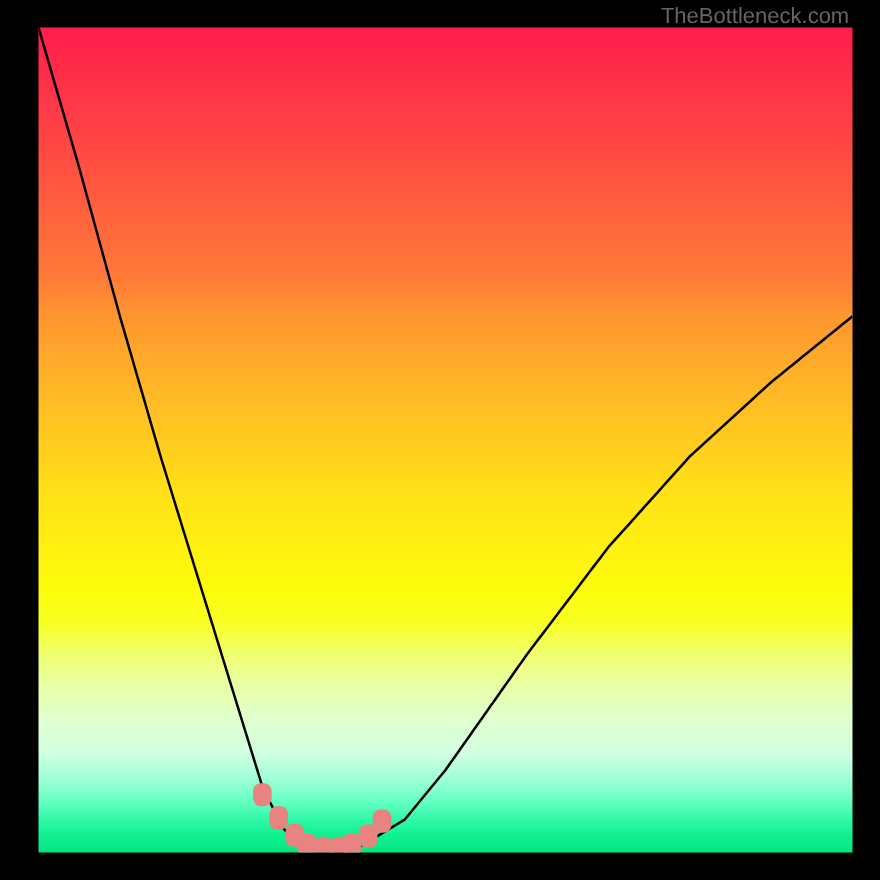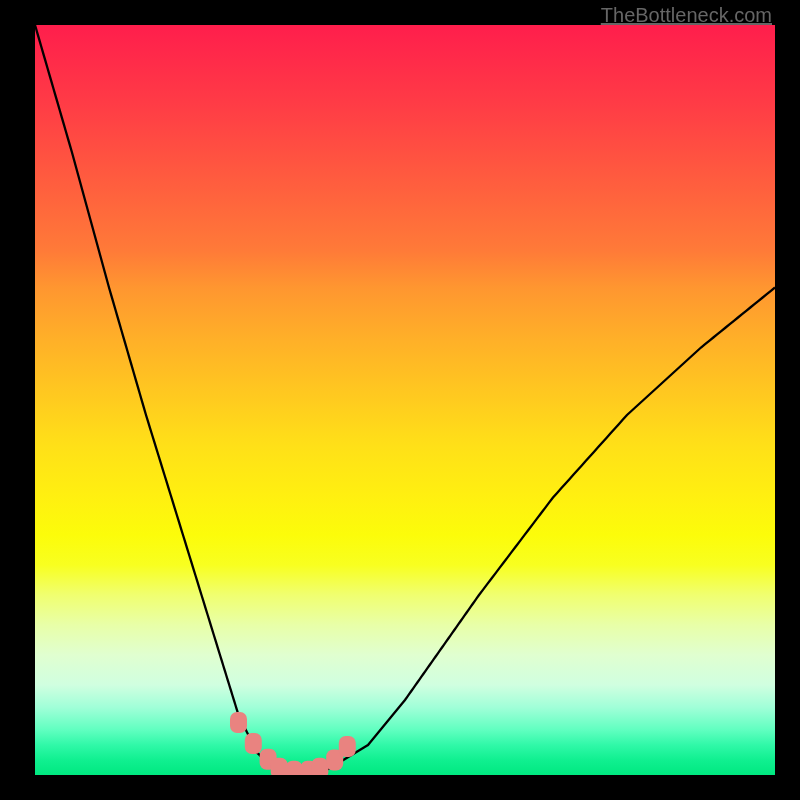--- a/index.html
+++ b/index.html
@@ -45,21 +45,20 @@
     );
   }
   .watermark {
     position: absolute;
     right: 28px;
     top: 4px;
     font-family: Arial, Helvetica, sans-serif;
     font-size: 20px;
     color: #666;
     letter-spacing: 0px;
-    text-decoration: underline;
   }
   svg.curves {
     position: absolute;
     inset: 0;
     width: 100%;
     height: 100%;
   }
 </style>
 </head>
 <body>

